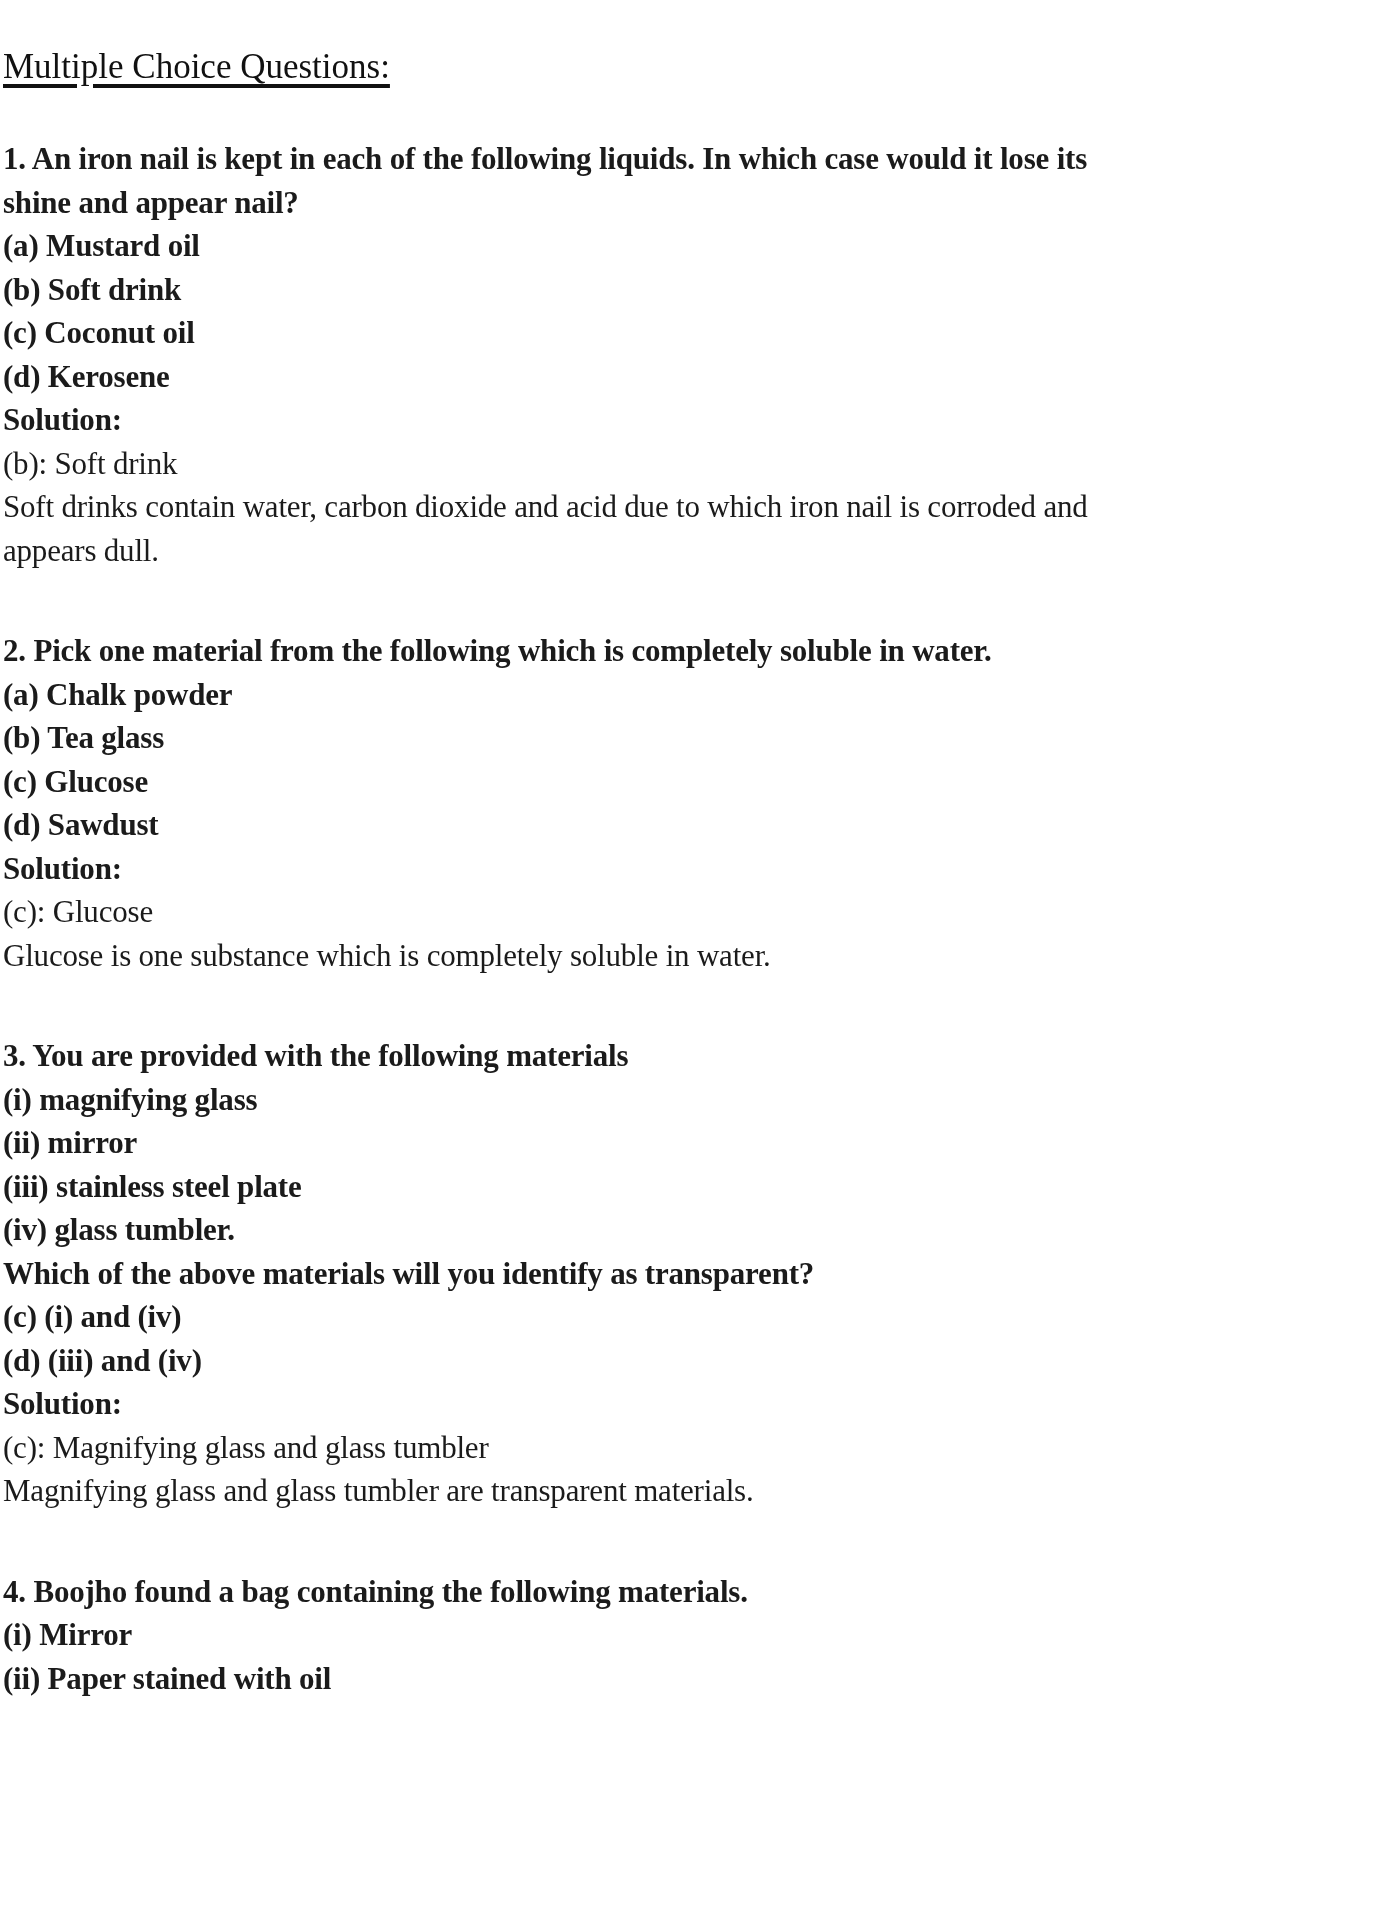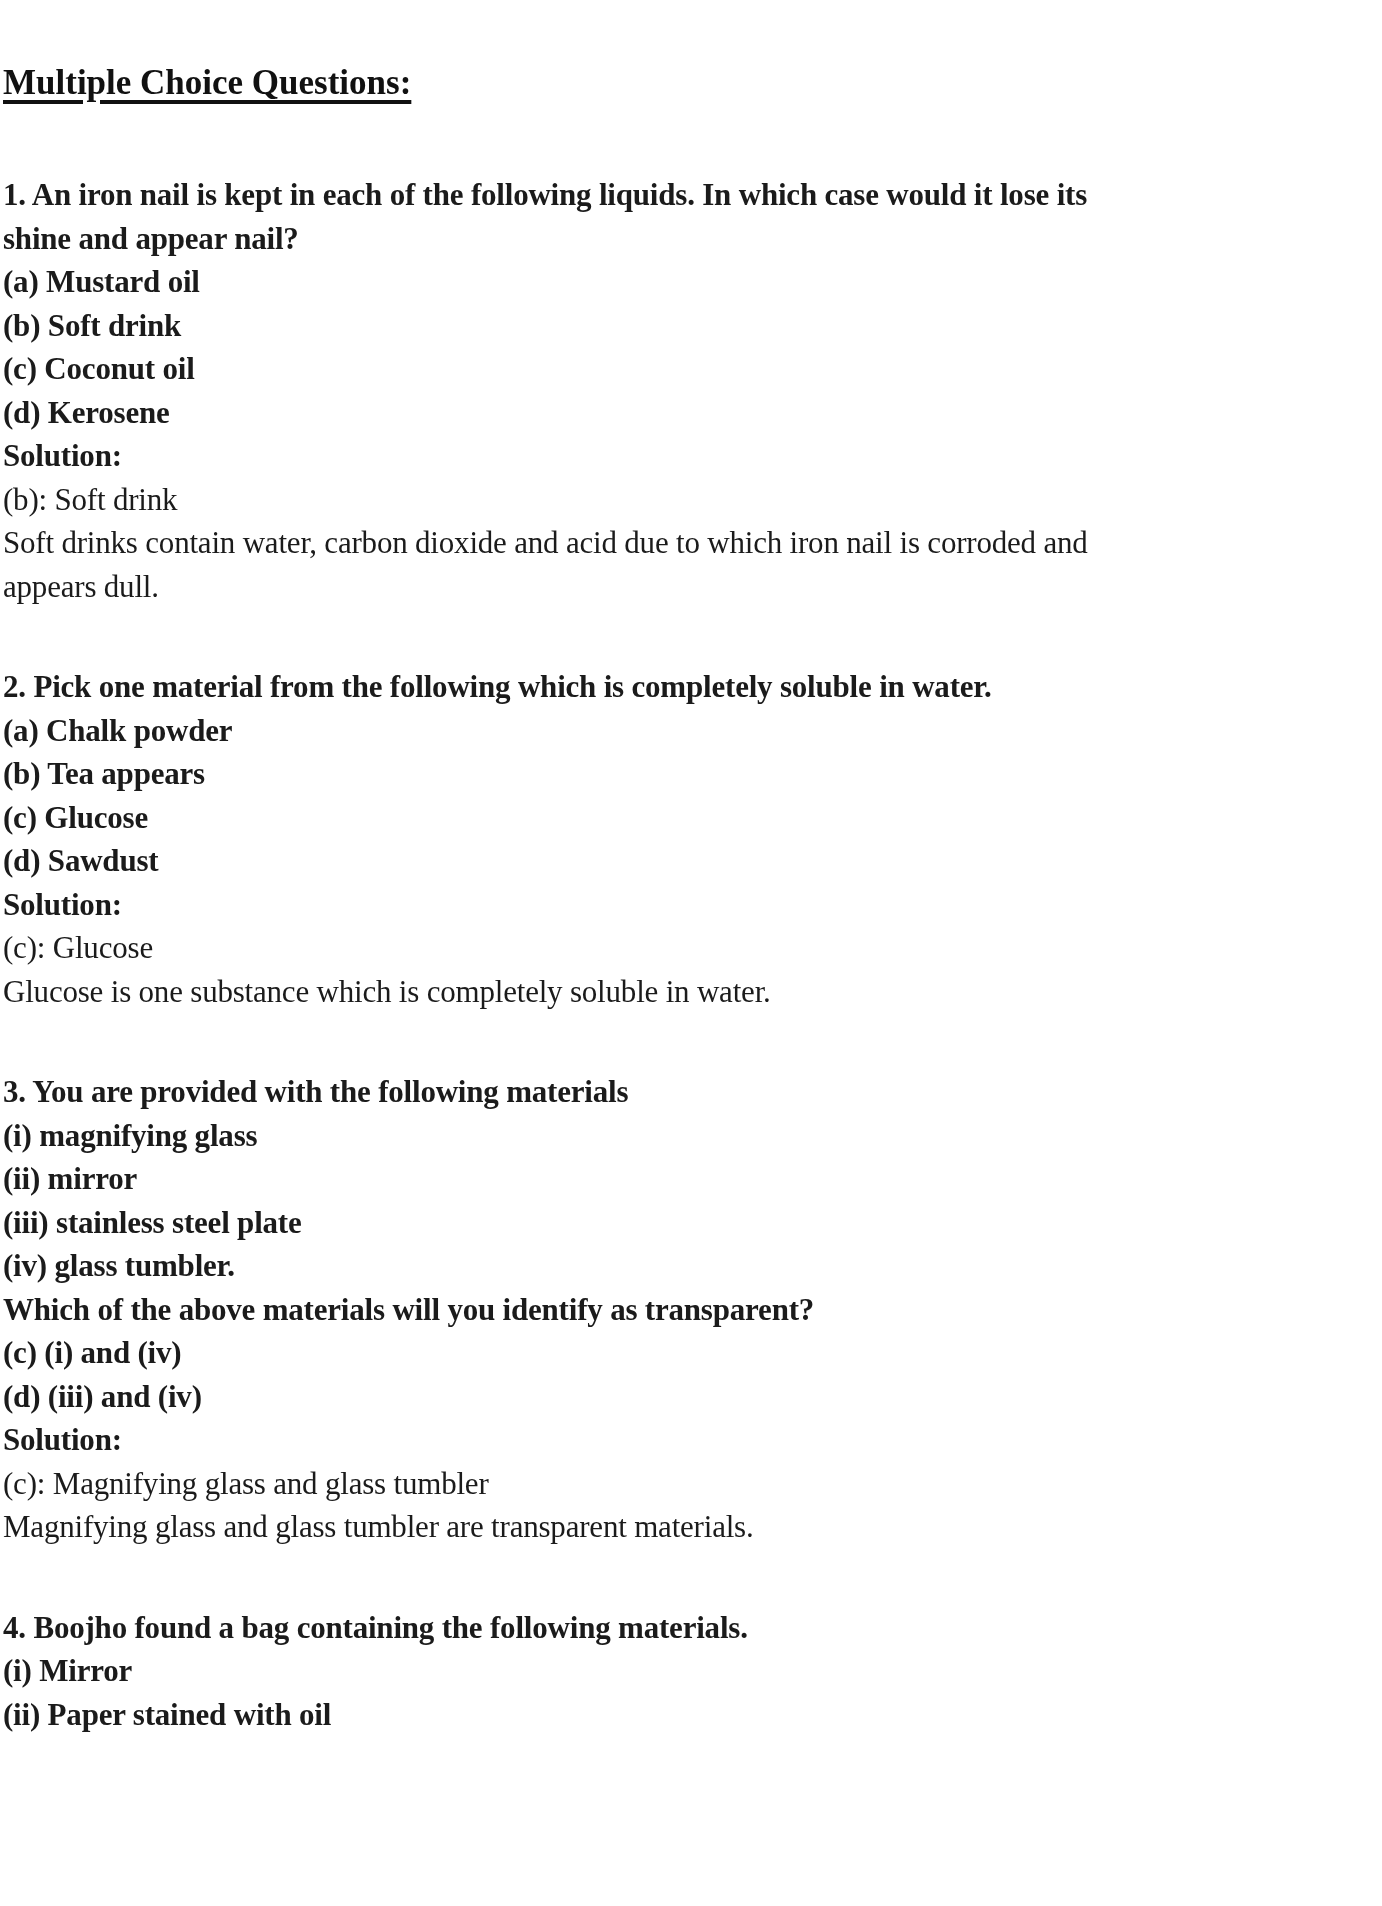--- a/index.html
+++ b/index.html
@@ -19,33 +19,33 @@
   .doc-header{
     text-align:center;
     font-family:"Liberation Sans", sans-serif;
     font-weight:bold;
     color:var(--header-text);
     font-size:33px;
     line-height:38px;
     letter-spacing:0.5px;
   }
   .section-heading{
-    margin-top:58px;
+    margin-top:42px;
     font-family:"Liberation Serif", serif;
-    font-weight:bold;
+    font-weight:normal;
     font-size:35px;
     line-height:45px;
     color:#111111;
   }
   .section-heading span{
     text-decoration:underline;
     text-decoration-thickness:4px;
     text-underline-offset:6px;
   }
-  .questions{margin-top:68px;}
+  .questions{margin-top:48px;}
   .q-block{margin-bottom:57px;}
   .line{
     font-size:31px;
     line-height:43.5px;
     letter-spacing:-0.2px;
     white-space:nowrap;
     color:var(--body-text);
   }
   .bold{font-weight:bold;}
   .regular{font-weight:normal;}
@@ -68,21 +68,21 @@
         <div class="line bold">(c) Coconut oil</div>
         <div class="line bold">(d) Kerosene</div>
         <div class="line bold">Solution:</div>
         <div class="line regular">(b): Soft drink</div>
         <div class="line regular">Soft drinks contain water, carbon dioxide and acid due to which iron nail is corroded and</div>
         <div class="line regular">appears dull.</div>
       </div>
       <div class="q-block">
         <div class="line bold">2. Pick one material from the following which is completely soluble in water.</div>
         <div class="line bold">(a) Chalk powder</div>
-        <div class="line bold">(b) Tea appears</div>
+        <div class="line bold">(b) Tea glass</div>
         <div class="line bold">(c) Glucose</div>
         <div class="line bold">(d) Sawdust</div>
         <div class="line bold">Solution:</div>
         <div class="line regular">(c): Glucose</div>
         <div class="line regular">Glucose is one substance which is completely soluble in water.</div>
       </div>
       <div class="q-block">
         <div class="line bold">3. You are provided with the following materials</div>
         <div class="line bold">(i) magnifying glass</div>
         <div class="line bold">(ii) mirror</div>

